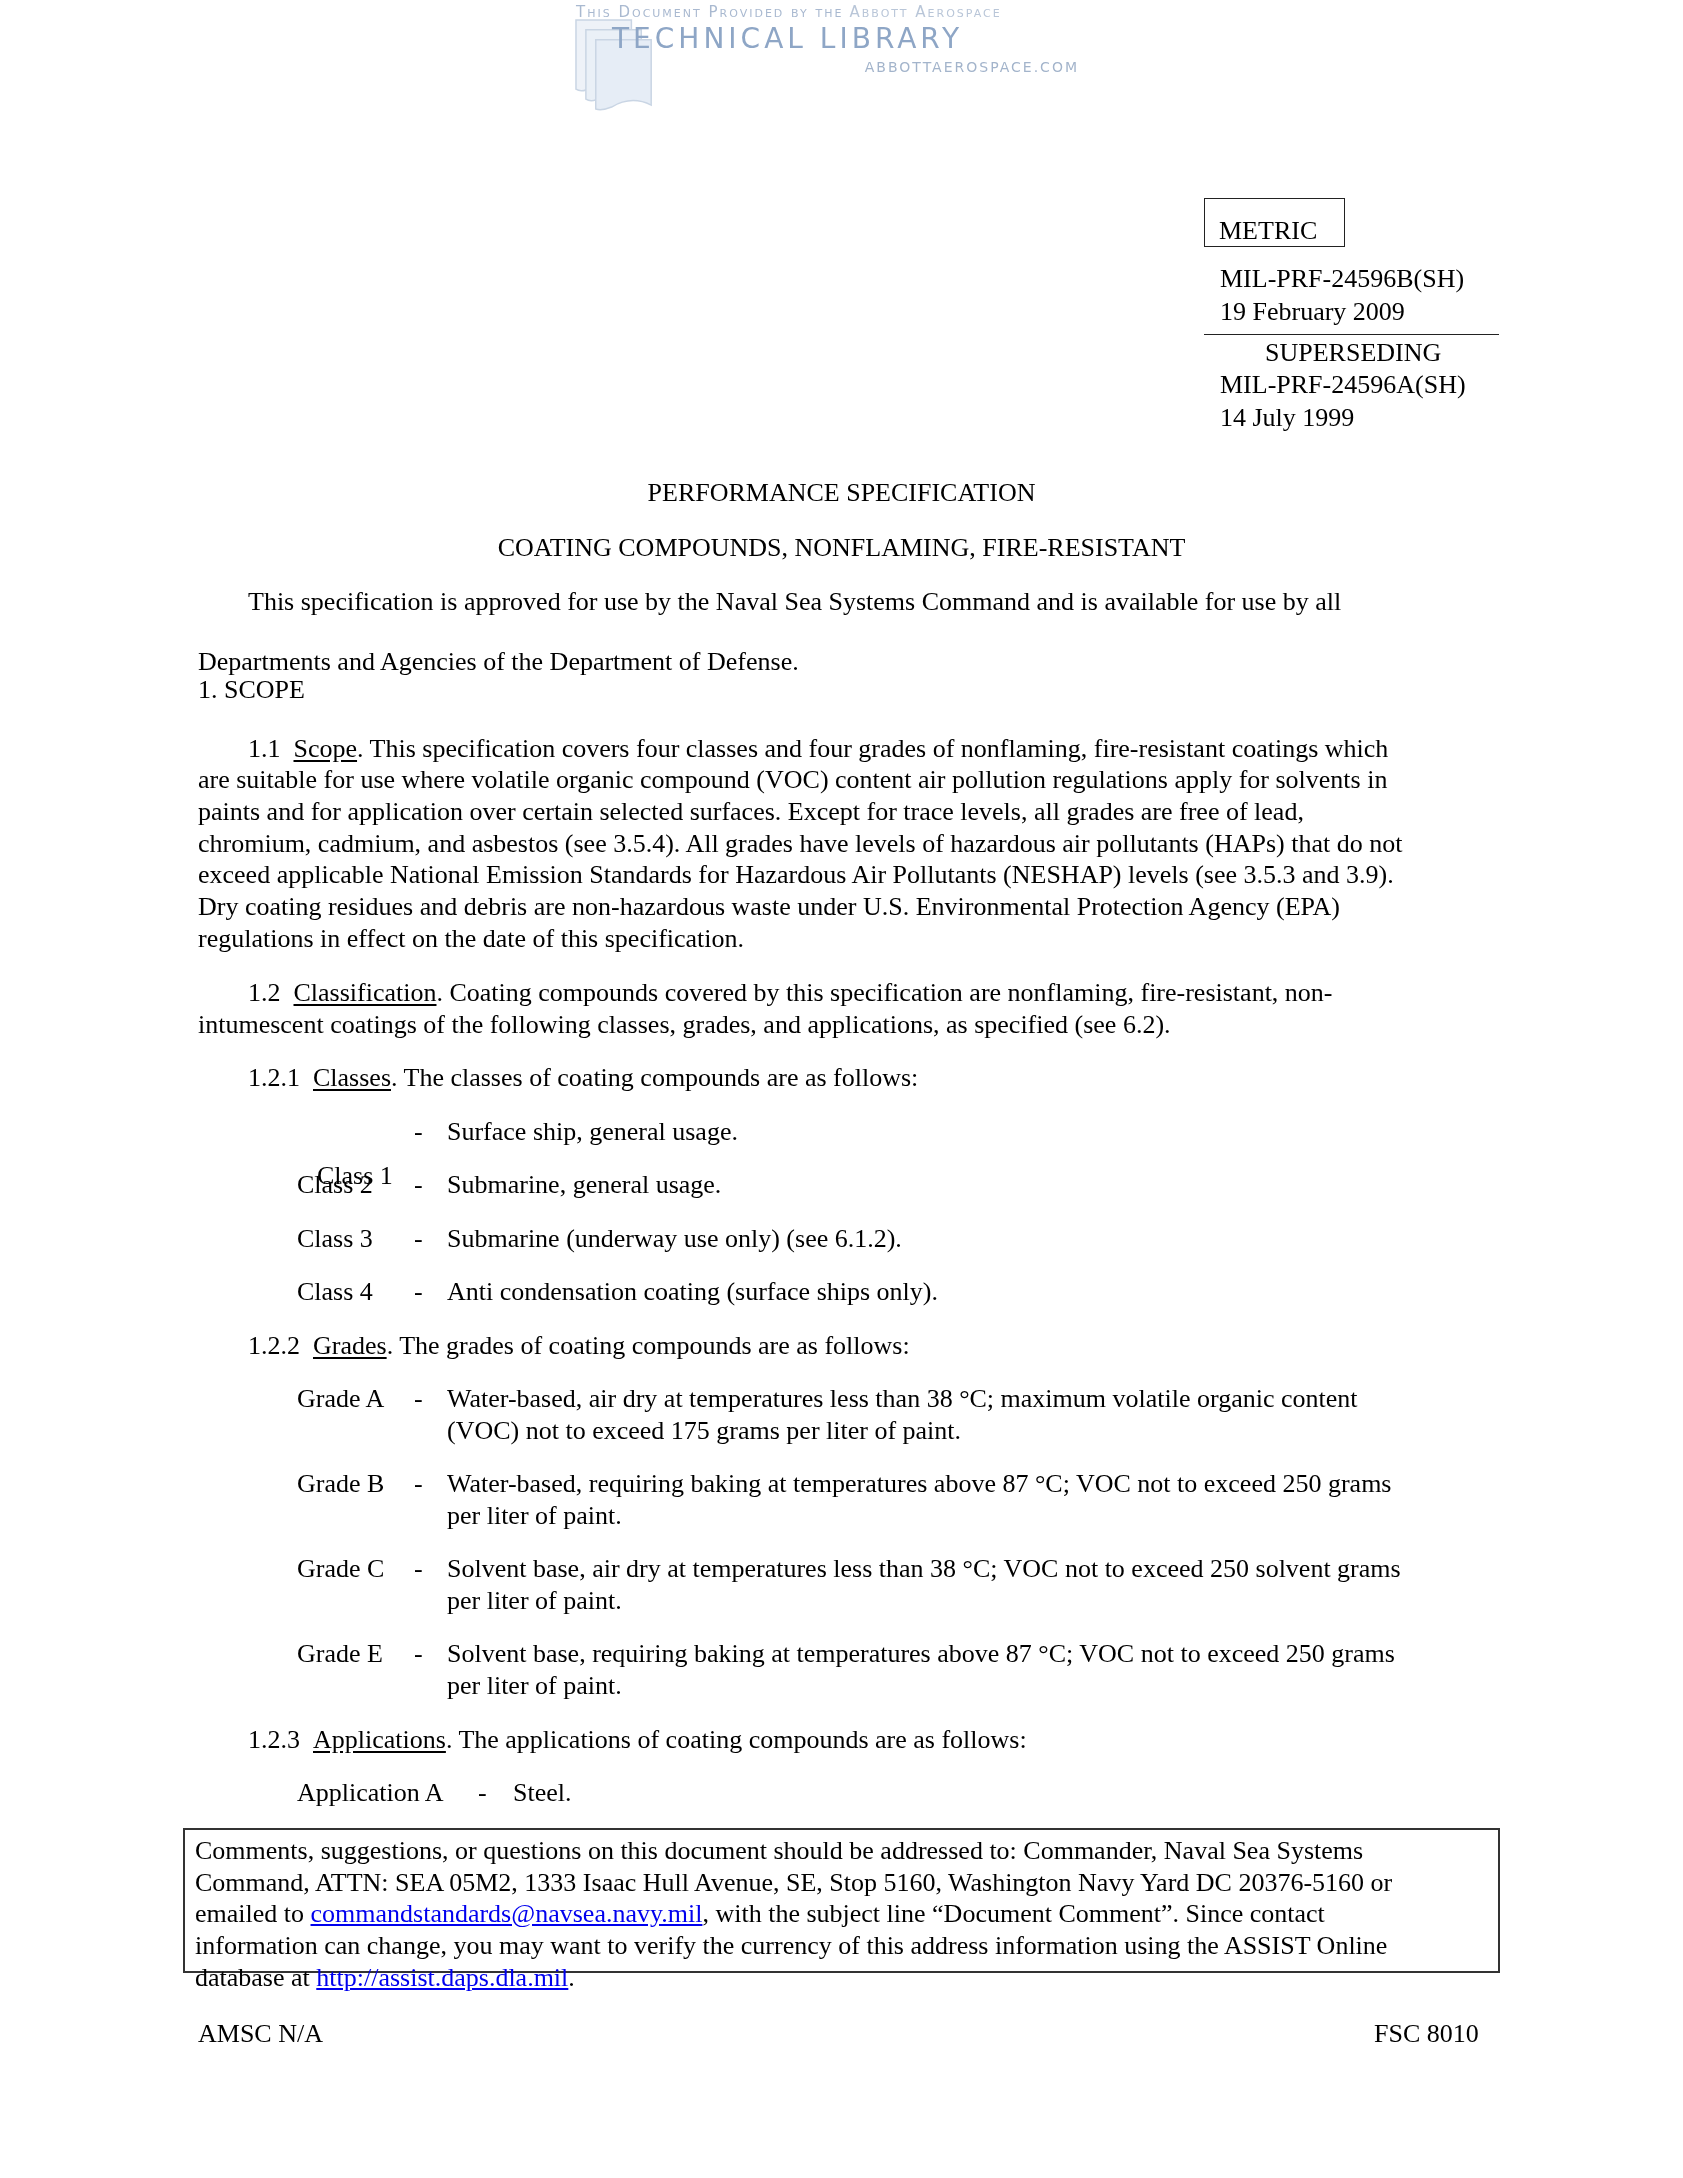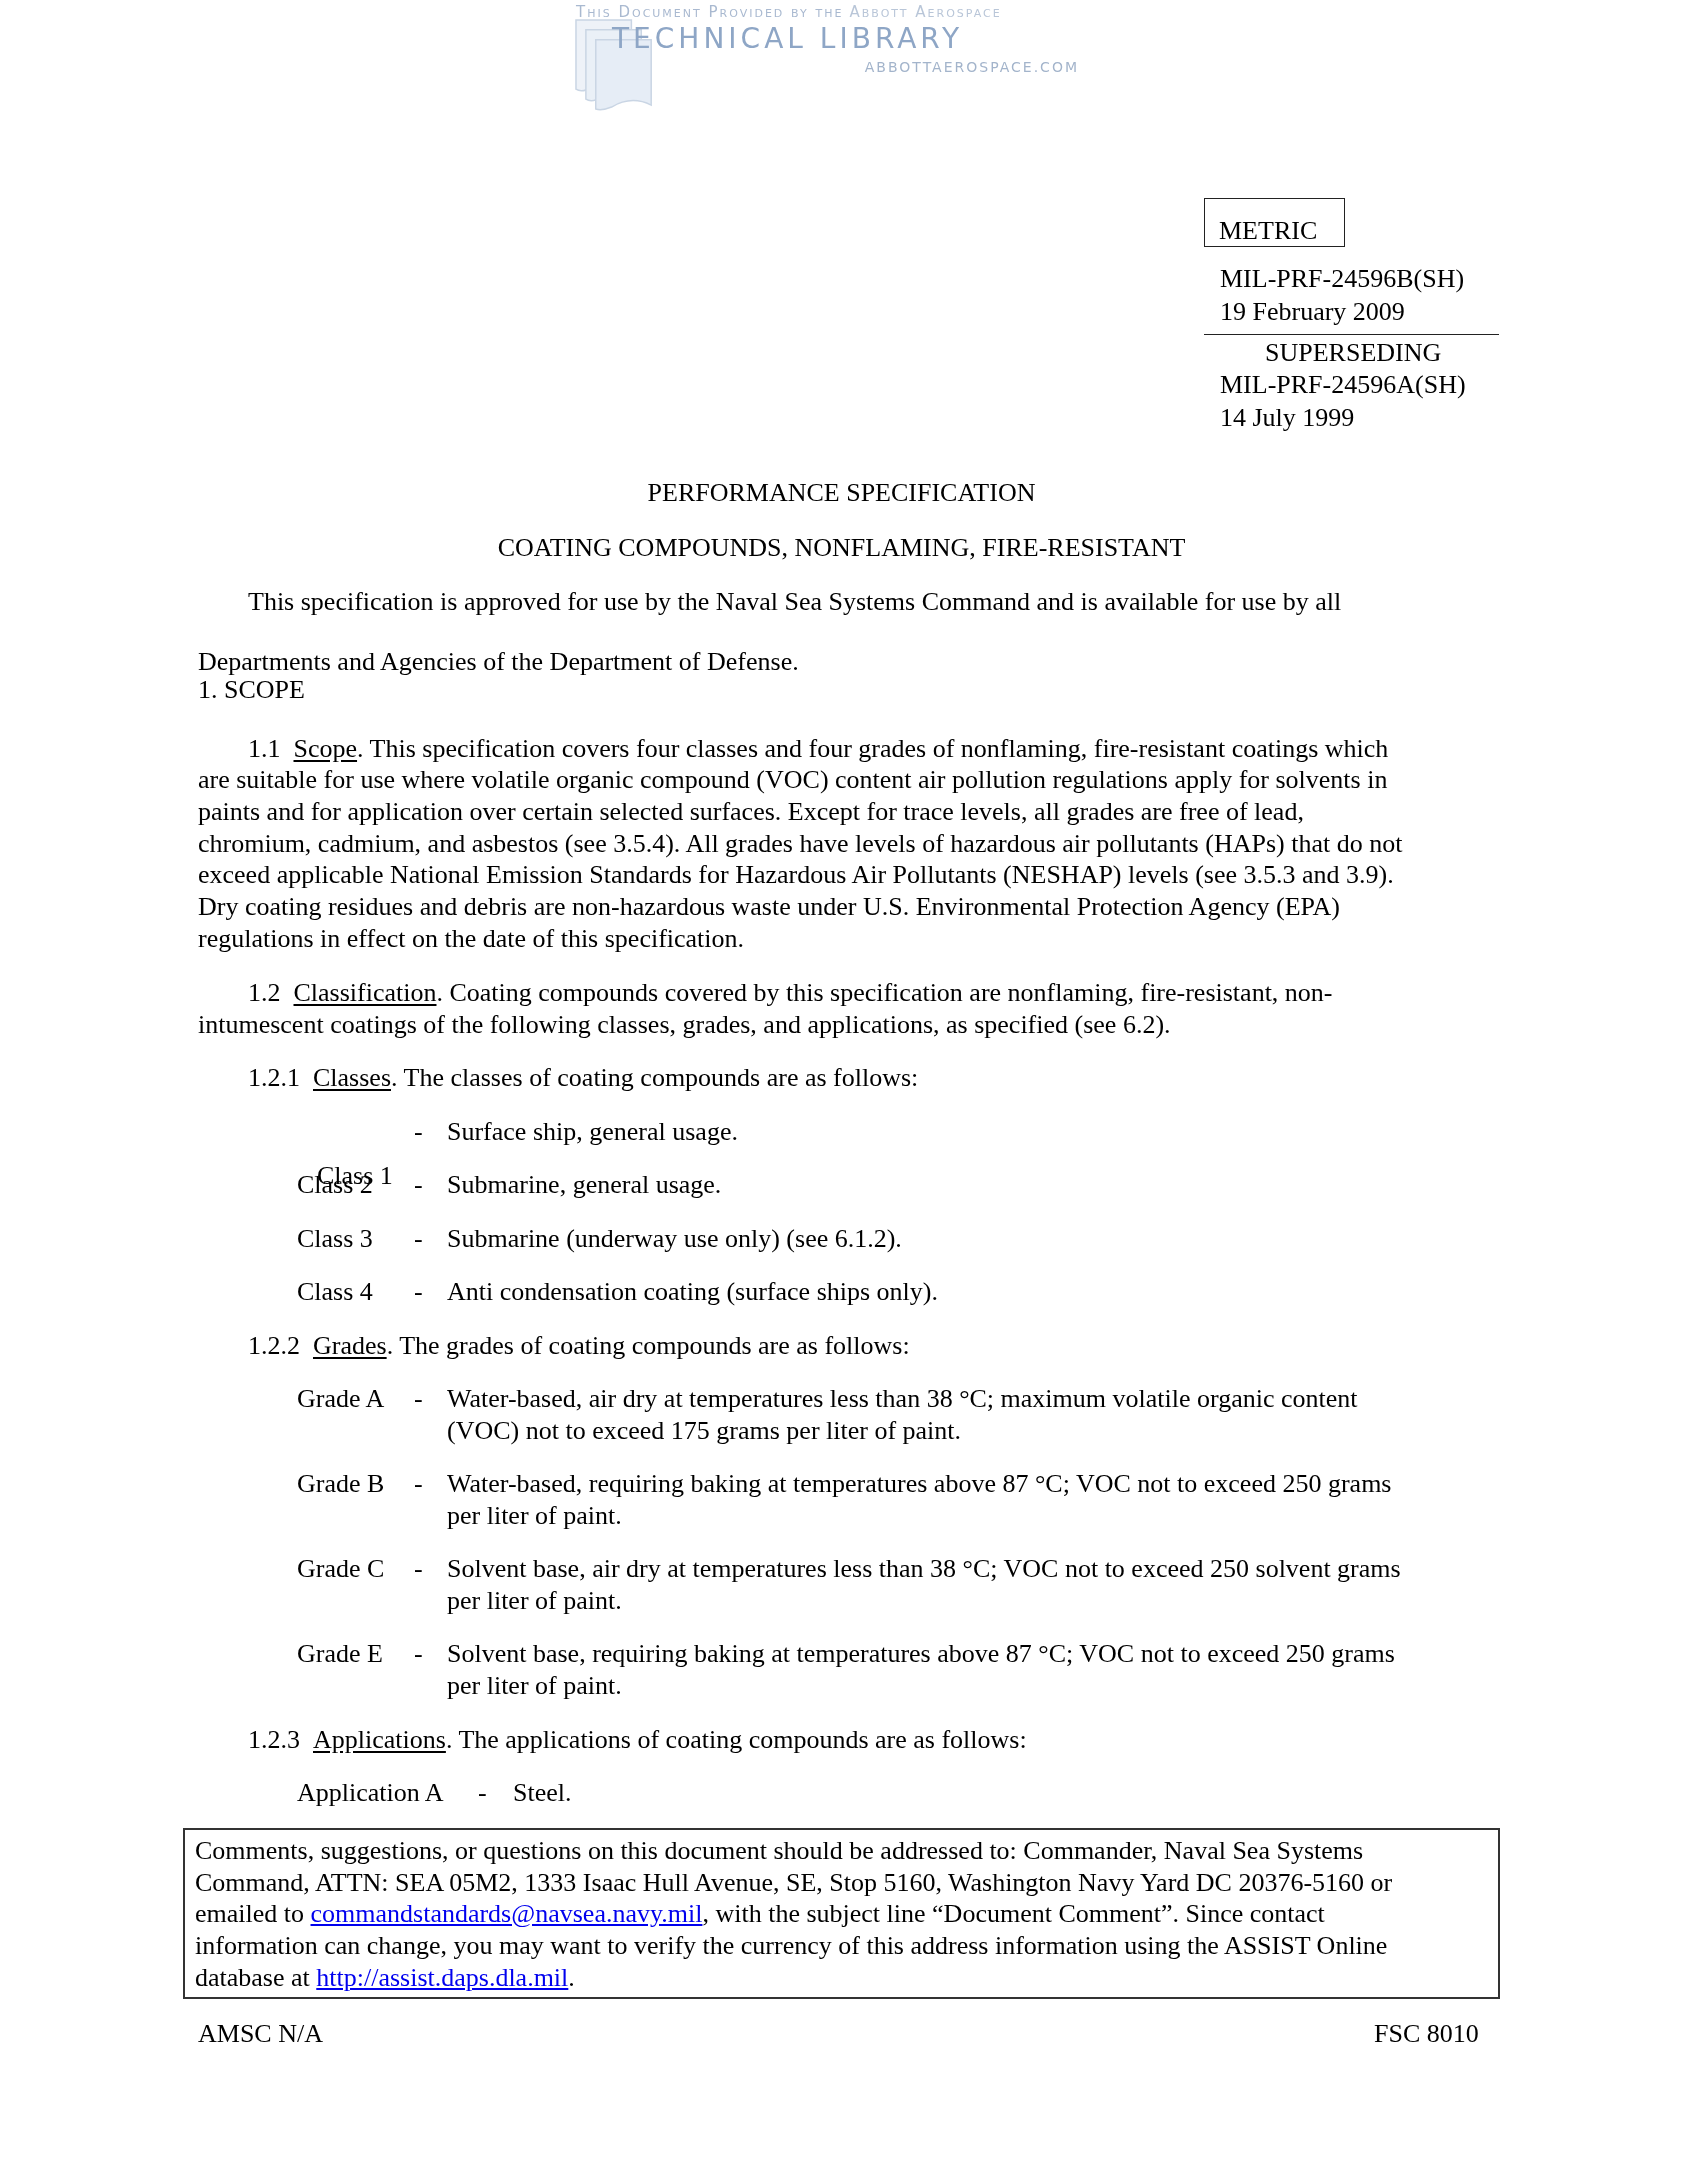--- a/index.html
+++ b/index.html
@@ -22,21 +22,21 @@
     
     .metric-box { position: absolute; left: 1204px; top: 198px; width: 141px; height: 49px;
                   border: 1.5px solid #222; box-sizing: border-box; }
     .metric-box span { position: absolute; left: 14px; top: 16px; font-size: 26px; line-height: 32px; }
     .hdr { position: absolute; left: 1220px; font-size: 26px; line-height: 32px; white-space: nowrap; }
     .hdr-rule { position: absolute; left: 1204px; top: 334px; width: 295px; height: 0; border-top: 1.5px solid #222; }
 
     .center { position: absolute; left: 0; width: 1683px; text-align: center; font-size: 26px; line-height: 32px; }
     .u { text-decoration: underline; text-underline-offset: 3px; }
 
-    .cbox { position: absolute; left: 183px; top: 1828px; width: 1317px; height: 171px;
+    .cbox { position: absolute; left: 183px; top: 1828px; width: 1317px; height: 145px;
             border: 2px solid #333; box-sizing: border-box; }
     .cbox .line { position: absolute; left: 10px; font-size: 26px; line-height: 32px; white-space: nowrap; }
     a.link { color: #0000ee; text-decoration: underline; }
   </style>
 </head>
 <body>
 
 <div class="wm">
   <svg class="wm-icon" viewBox="0 0 100 96">
     <g fill="none" stroke="#c9d5e4" stroke-width="1.5">

